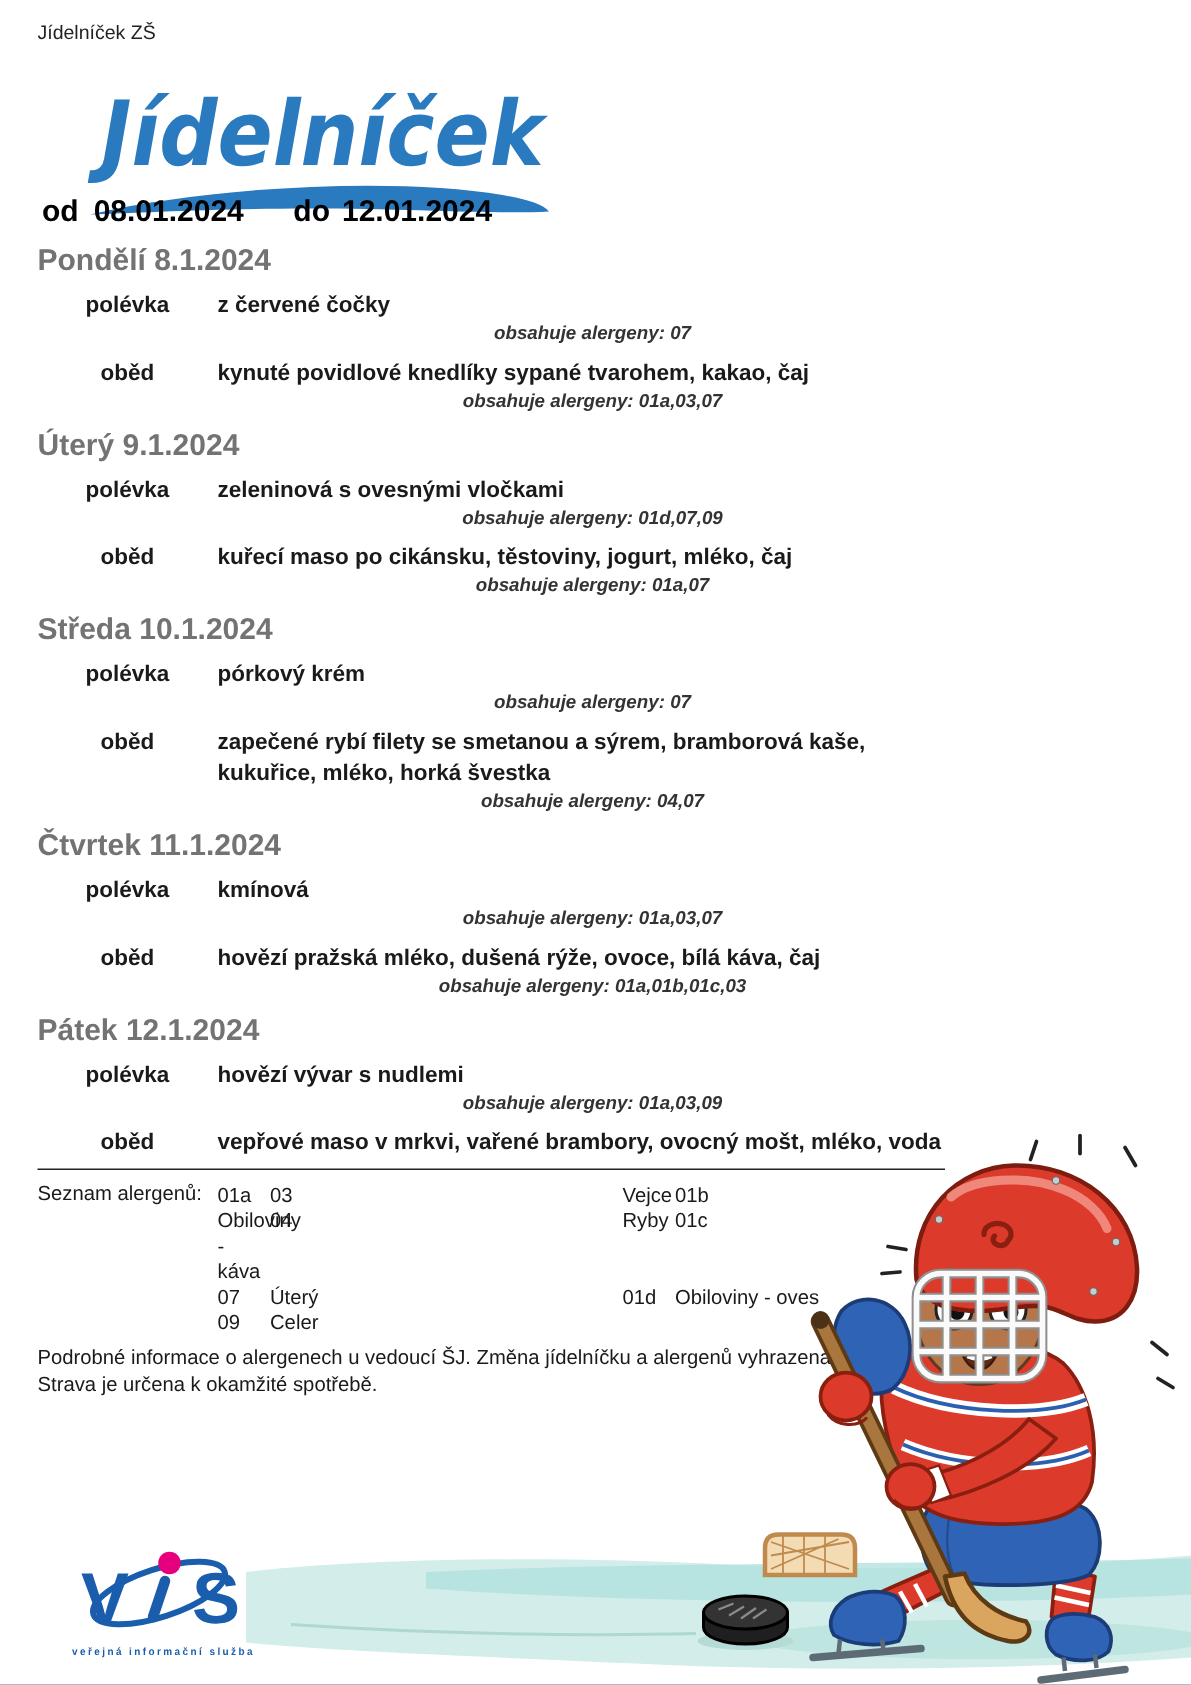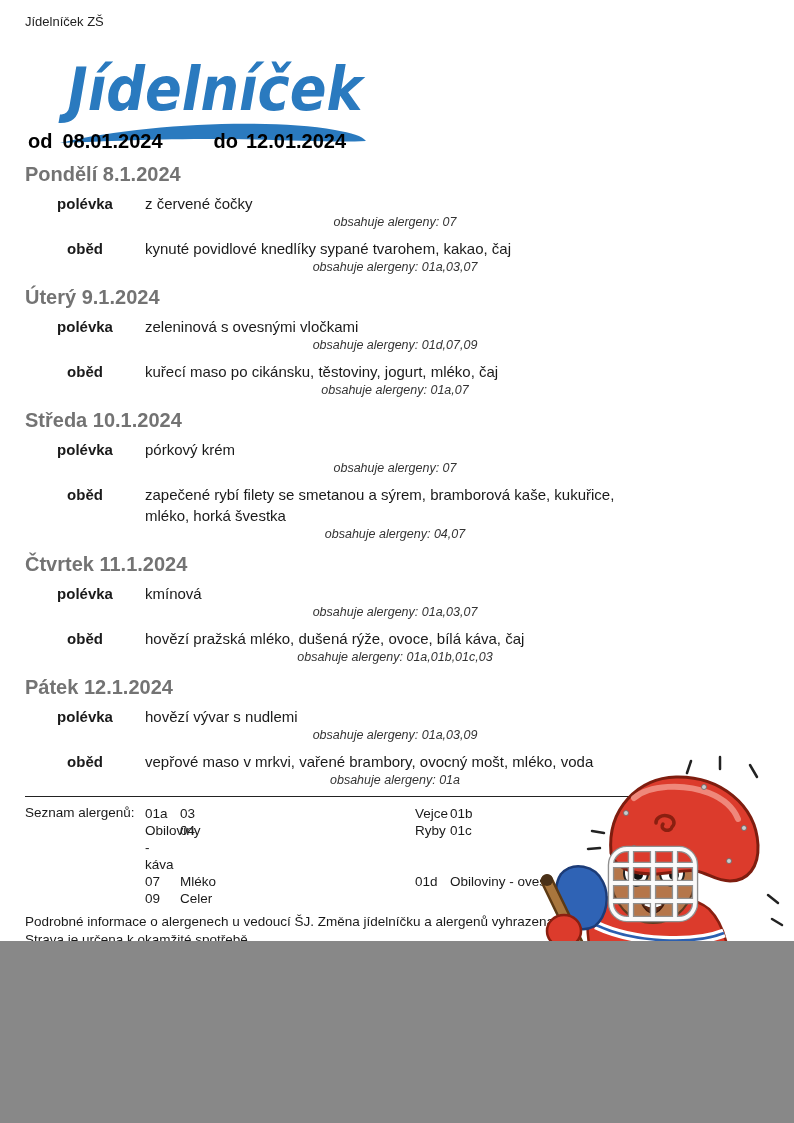--- a/index.html
+++ b/index.html
@@ -1,35 +1,35 @@
 <!DOCTYPE html>
 <html><head>
 <meta charset="utf-8">
 <style>
   * { margin:0; padding:0; box-sizing:border-box; }
   html,body { background:#888; }
   .page {
-    position:relative; width:794px; height:941px; margin:0 auto;
+    position:relative; width:794px; height:1123px; margin:0 auto;
     background:#ffffff; overflow:hidden;
     font-family:"Liberation Sans", sans-serif; color:#1a1a1a;
   }
   .doc-tag { position:absolute; left:25px; top:14px; font-size:13px; color:#222; }
 
   .logo-wrap { position:absolute; left:30px; top:36px; width:370px; height:126px; }
   .date-line { position:absolute; left:28px; top:130px; font-size:20px; font-weight:bold; color:#000; white-space:nowrap; z-index:2; }
   .date-line .v1 { margin-left:10px; }
-  .date-line .dl { margin-left:51px; }
+  .date-line .dl { margin-left:33px; }
   .date-line .v2 { margin-left:8px; }
 
   .menu { position:absolute; left:25px; top:163px; width:620px; z-index:1; }
   .day + .day { margin-top:10px; }
   .day-title { font-size:20px; font-weight:bold; color:#737373; line-height:23px; margin-bottom:7px; }
   .course { display:grid; grid-template-columns:120px 1fr; margin-bottom:7px; }
   .course-label { font-size:15px; font-weight:bold; line-height:21px;text-align:center; }
-  .course-content { max-width:565px; }
+  .course-content { max-width:565px;font-weight:bold; }
   .course-name { font-size:15px; line-height:21px; }
   .course-allergens { font-size:12.5px; font-style:italic; color:#333; line-height:17px;text-align:center; }
 
   .divider { border:none; border-top:1px solid #222; width:605px; margin:4px 0 8px 0; }
 
   .allergen-section { display:grid; grid-template-columns:120px 1fr; font-size:13.5px; }
   .allergen-table { display:grid; grid-template-columns:35px 235px 35px auto; line-height:17px; }
   .allergen-table span { display:block; }
 
   .footer-note { margin-top:6px; font-size:13.5px; line-height:18px; max-width:540px; }
@@ -133,42 +133,41 @@
         <div class="course-label">polévka</div>
         <div class="course-content">
           <div class="course-name">hovězí vývar s nudlemi</div>
           <div class="course-allergens"><span>obsahuje alergeny:</span> <span>01a,03,09</span></div>
         </div>
       </div>
       <div class="course">
         <div class="course-label">oběd</div>
         <div class="course-content">
           <div class="course-name">vepřové maso v mrkvi, vařené brambory, ovocný mošt, mléko, voda</div>
-          <div class="course-allergens"><span>obsahuje alergeny:</span> <span>01a</span></div>
         </div>
       </div>
     </section>
 
     <hr class="divider">
 
     <div class="allergen-section">
       <div>Seznam alergenů:</div>
       <div class="allergen-table">
         <span>01a</span>
         <span>03</span>
         <span>Vejce</span>
 
         <span>01b</span>
         <span>Obiloviny - káva</span>
         <span>04</span>
         <span>Ryby</span>
 
         <span>01c</span>
         <span>07</span>
-        <span>Mléko</span>
+        <span>Úterý</span>
 
         <span>01d</span>
         <span>Obiloviny - oves</span>
         <span>09</span>
         <span>Celer</span>
       </div>
     </div>
 
     <div class="footer-note">
       <div>Podrobné informace o alergenech u vedoucí ŠJ. Změna jídelníčku a alergenů vyhrazena.</div>

